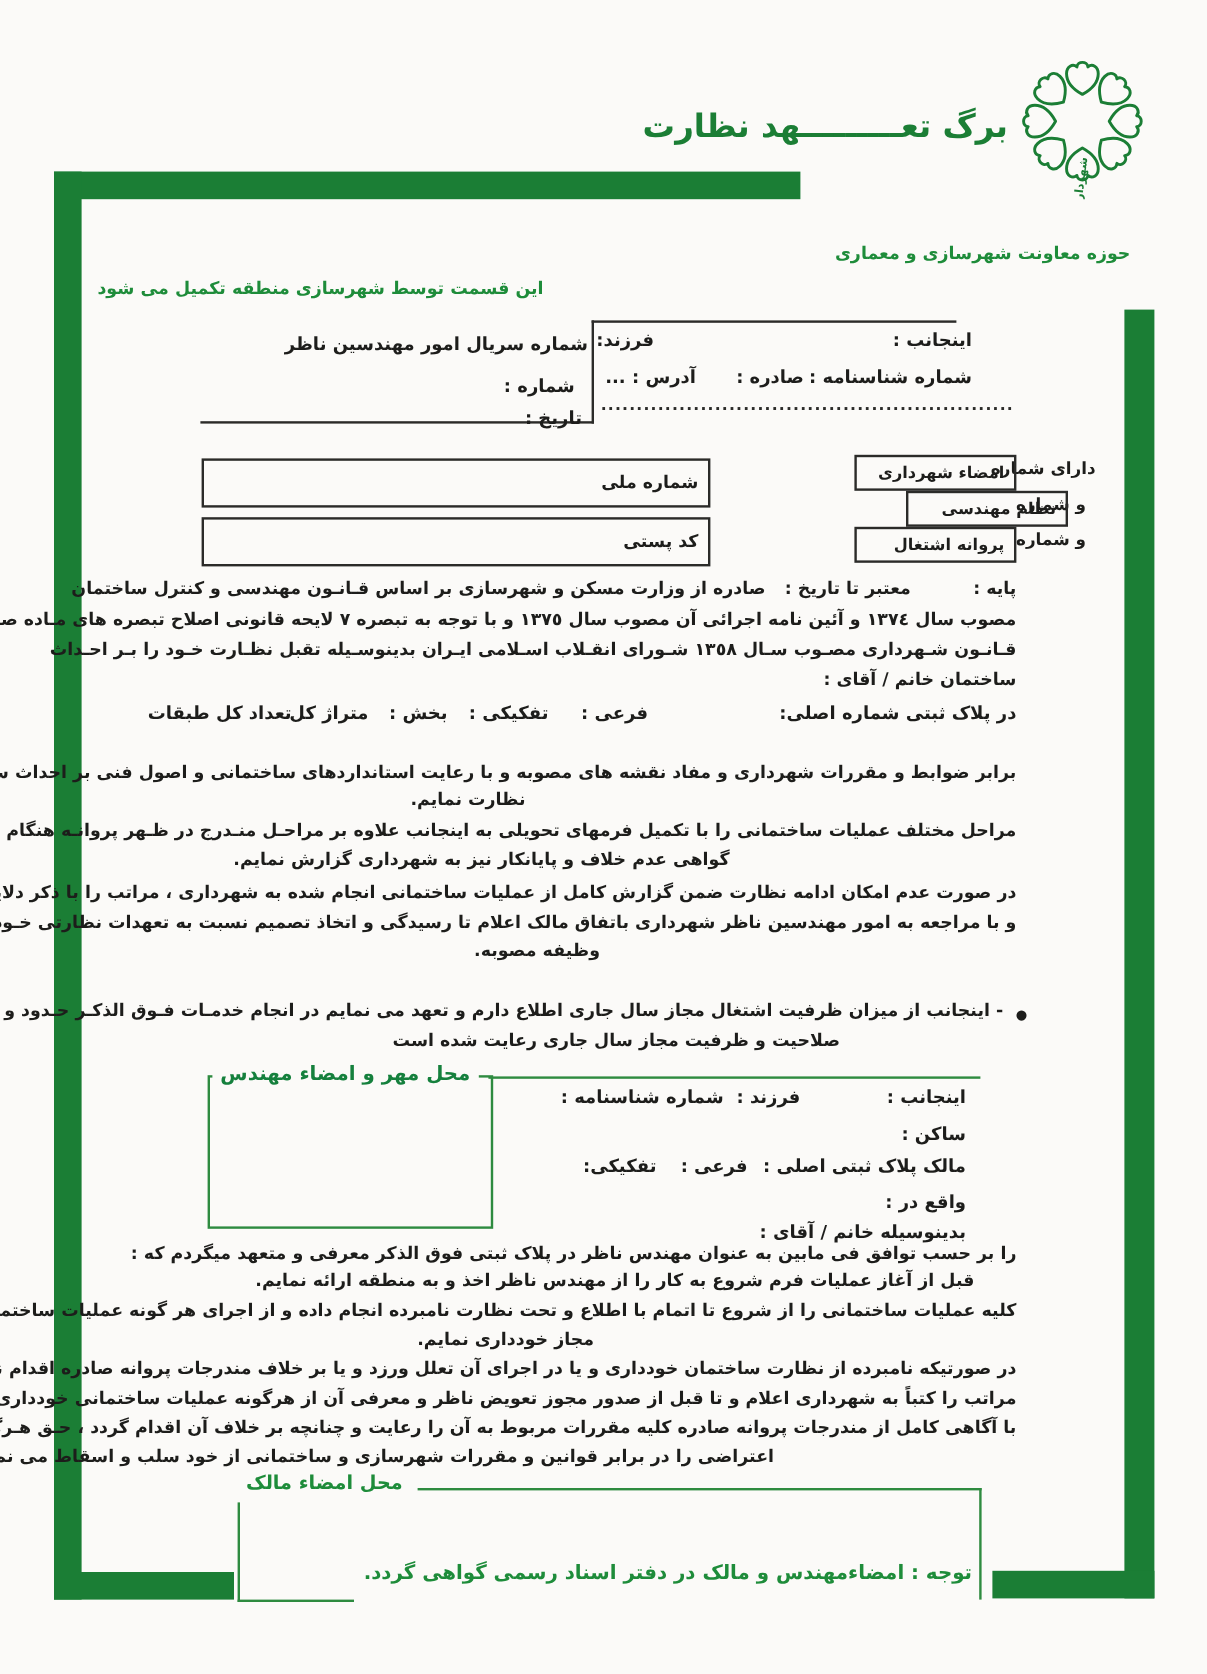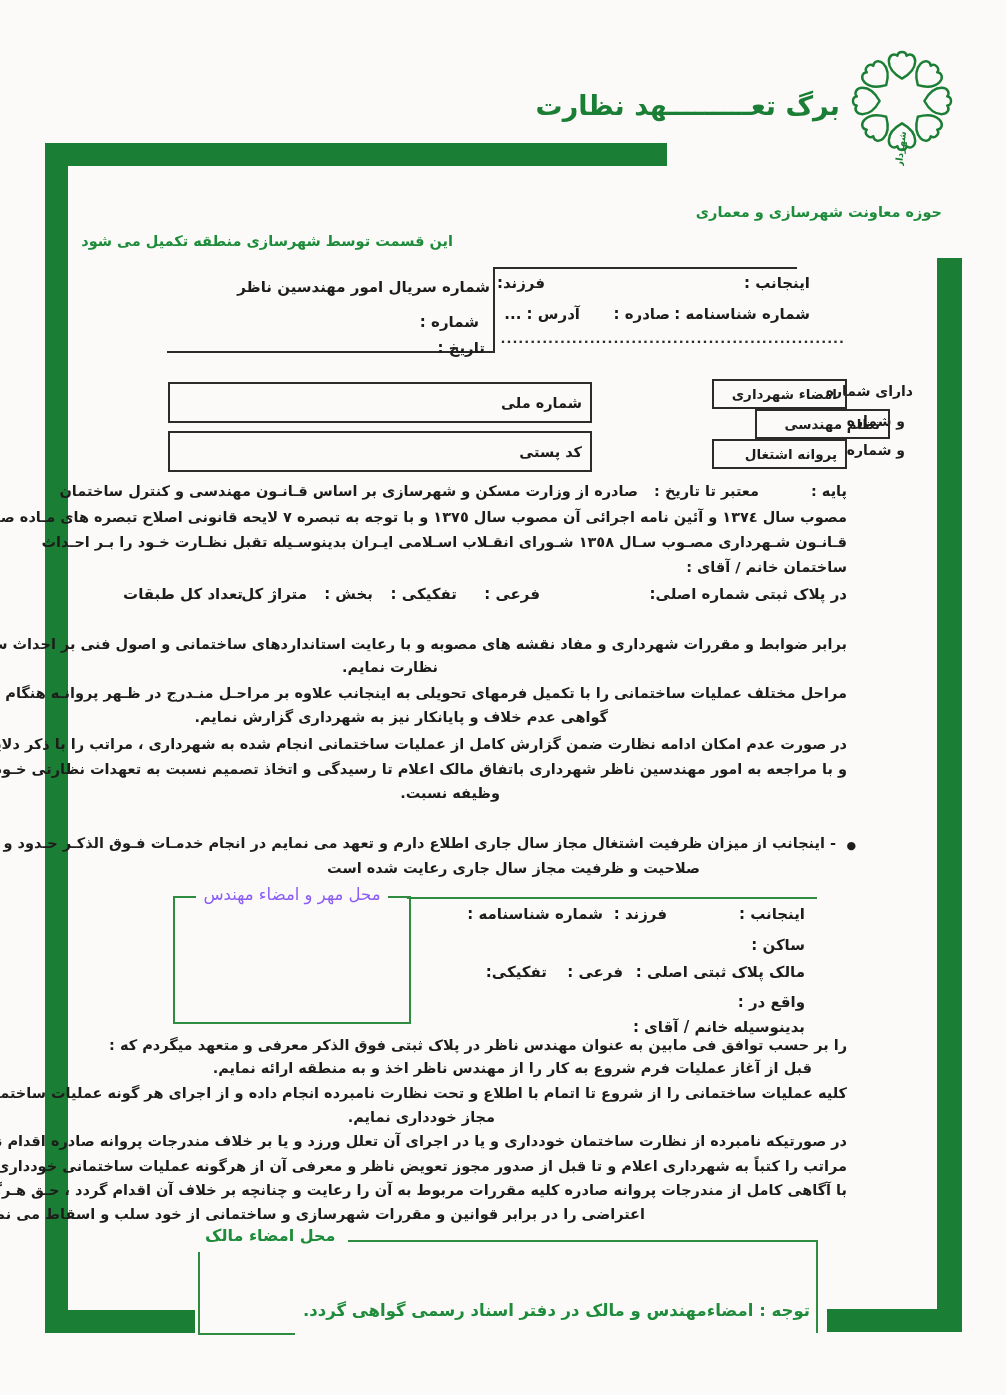--- a/index.html
+++ b/index.html
@@ -19,21 +19,21 @@
   .t.sm{font-size:14px;}
   .t.green{color:#1e8c3a;}
   
   .line{position:absolute;right:159px;width:690px;font-weight:bold;font-size:14.5px;
         white-space:nowrap;text-align:right;color:#1d1d1b;}
   .box{position:absolute;border:2px solid #2b2b29;background:transparent;}
   .box .lbl{position:absolute;right:8px;top:0;bottom:0;display:flex;align-items:center;
             font-weight:bold;font-size:14.5px;}
   .engbox{position:absolute;border:2px solid #2e8b40;}
   .engbox .cap{position:absolute;top:-13px;right:10px;left:10px;text-align:center;}
-  .engbox .cap span{background:#fbfaf8;padding:0 7px;color:#8b5cf6;font-weight:normal;font-size:16.5px;white-space:nowrap;}
+  .engbox .cap span{background:#fbfaf8;padding:0 7px;color:#15803d;font-weight:bold;font-size:16.5px;white-space:nowrap;}
   .title{position:absolute;color:#1b7e35;font-weight:bold;font-size:27px;white-space:nowrap;}
   .subtitle{position:absolute;color:#1e8c3a;font-weight:bold;font-size:14.5px;white-space:nowrap;}
   .note{position:absolute;color:#1e8c3a;font-weight:bold;font-size:16.5px;white-space:nowrap;}
   .ownercap{position:absolute;color:#1e8c3a;font-weight:bold;font-size:16px;white-space:nowrap;}
   .dots{position:absolute;overflow:hidden;font-weight:bold;font-size:13px;letter-spacing:1px;
         white-space:nowrap;color:#2b2b29;}
   .bullet-dot{position:absolute;font-size:11px;color:#1d1d1b;}
   svg text{font-family:"DejaVu Sans",sans-serif;}
 </style>
 </head>
@@ -112,21 +112,21 @@
   <div class="t" style="right:633px;top:585px;">بخش :</div>
   <div class="t" style="right:699px;top:585px;">متراژ کل</div>
   <div class="t" style="right:763px;top:585px;">تعداد کل طبقات</div>
 
   <div class="line" style="top:636px;">برابر ضوابط و مقررات شهرداری و مفاد نقشه های مصوبه و با رعایت استانداردهای ساختمانی و اصول فنی بر احداث ساختمان</div>
   <div class="t" style="right:568px;top:659px;font-size:14.5px;margin-left:44px;">نظارت نمایم.</div>
   <div class="line" style="top:685px;">مراحل مختلف عملیات ساختمانی را با تکمیل فرمهای تحویلی به اینجانب علاوه بر مراحـل منـدرج در ظـهر پروانـه هنگام صـدور</div>
   <div class="t" style="right:398px;top:709px;font-size:14.5px;">گواهی عدم خلاف و پایانکار نیز به شهرداری گزارش نمایم.</div>
   <div class="line" style="top:736px;">در صورت عدم امکان ادامه نظارت ضمن گزارش کامل از عملیات ساختمانی انجام شده به شهرداری ، مراتب را با ذکر دلایل کتباً</div>
   <div class="line" style="top:761px;">و با مراجعه به امور مهندسین ناظر شهرداری باتفاق مالک اعلام تا رسیدگی و اتخاذ تصمیم نسبت به تعهدات نظارتی خـود انجـام</div>
-  <div class="t" style="right:506px;top:785px;font-size:14.5px;">وظیفه نسبت.</div>
+  <div class="t" style="right:506px;top:785px;font-size:14.5px;">وظیفه مصوبه.</div>
 
   <div class="bullet-dot" style="right:150px;top:839px;">●</div>
   <div class="t" style="right:170px;top:835px;font-size:14.5px;">- اینجانب از میزان ظرفیت اشتغال مجاز سال جاری اطلاع دارم و تعهد می نمایم در انجام خدمـات فـوق الذکـر حـدود و</div>
   <div class="t" style="right:306px;top:860px;font-size:14.5px;">صلاحیت و ظرفیت مجاز سال جاری رعایت شده است</div>
 
   <div class="gline" style="left:407px;top:897px;width:410px;height:2px;"></div>
   <div class="engbox" style="left:173px;top:896px;width:234px;height:124px;">
     <div class="cap"><span>محل مهر و امضاء مهندس</span></div>
   </div>
 

